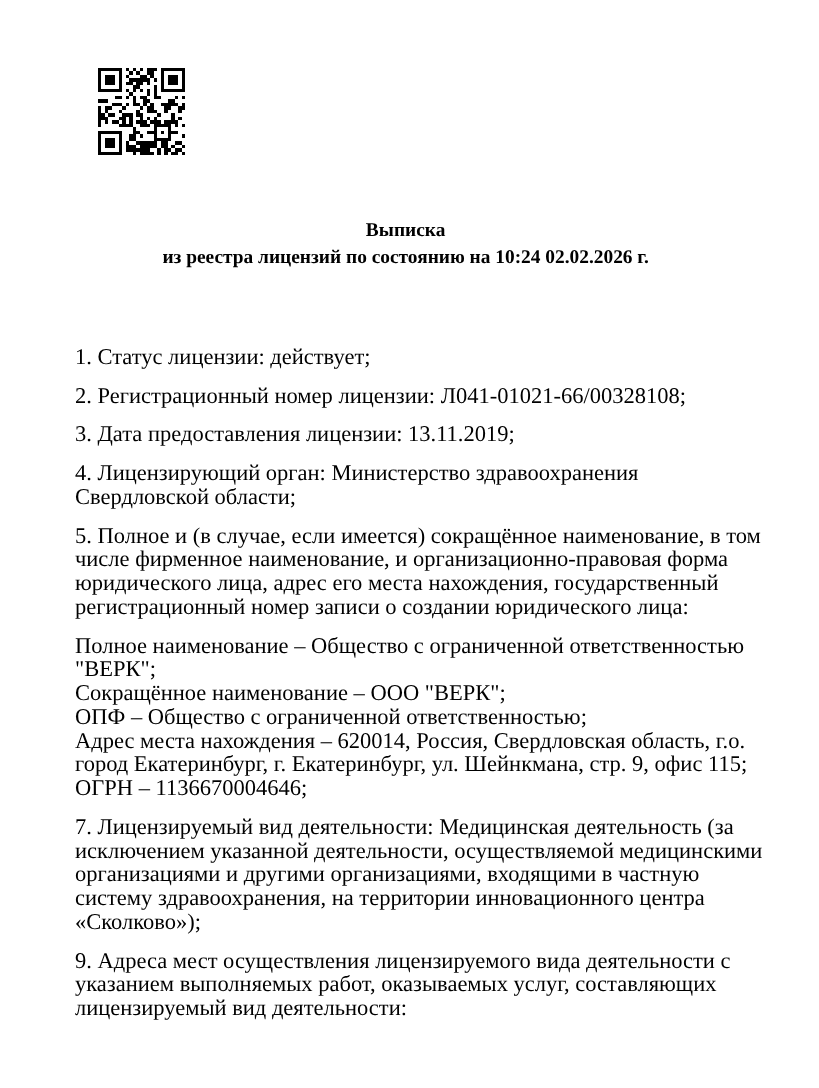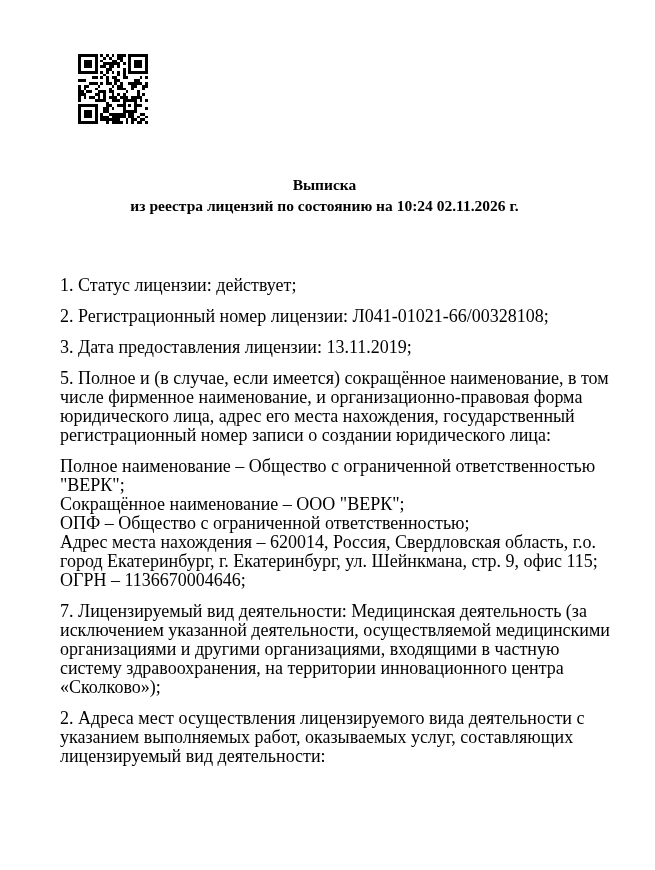--- a/index.html
+++ b/index.html
@@ -370,27 +370,28 @@
         <rect x="15" y="24" width="1" height="1"></rect>
         <rect x="17" y="24" width="1" height="1"></rect>
         <rect x="19" y="24" width="1" height="1"></rect>
         <rect x="21" y="24" width="1" height="1"></rect>
         <rect x="22" y="24" width="1" height="1"></rect>
         <rect x="24" y="24" width="1" height="1"></rect>
       </svg></div>
 
   <div class="title">
     <div>Выписка</div>
-    <div>из реестра лицензий по состоянию на 10:24 02.11.2026 г.</div>
+    <div>из реестра лицензий по состоянию на 10:24 02.02.2026 г.</div>
   </div>
 
 
   <div class="doc-body" id="doc-body">
       <p><span>1. Статус лицензии: действует;</span></p>
       <p><span>2. Регистрационный номер лицензии: Л041-01021-66/00328108;</span></p>
       <p><span>3. Дата предоставления лицензии: 13.11.2019;</span></p>
+      <p><span>4. Лицензирующий орган: Министерство здравоохранения Свердловской области;</span></p>
       <p><span>5. Полное и (в случае, если имеется) сокращённое наименование, в том числе фирменное наименование, и организационно-правовая форма юридического лица, адрес его места нахождения, государственный регистрационный номер записи о создании юридического лица:</span></p>
       <p><span>Полное наименование – Общество с ограниченной ответственностью "ВЕРК";</span><br><span>Сокращённое наименование – ООО "ВЕРК";</span><br><span>ОПФ – Общество с ограниченной ответственностью;</span><br><span>Адрес места нахождения – 620014, Россия, Свердловская область, г.о. город Екатеринбург, г. Екатеринбург, ул. Шейнкмана, стр. 9, офис 115;</span><br><span>ОГРН – 1136670004646;</span></p>
       <p><span>7. Лицензируемый вид деятельности: Медицинская деятельность (за исключением указанной деятельности, осуществляемой медицинскими организациями и другими организациями, входящими в частную систему здравоохранения, на территории инновационного центра «Сколково»);</span></p>
-      <p><span>2. Адреса мест осуществления лицензируемого вида деятельности с указанием выполняемых работ, оказываемых услуг, составляющих лицензируемый вид деятельности:</span></p>
+      <p><span>9. Адреса мест осуществления лицензируемого вида деятельности с указанием выполняемых работ, оказываемых услуг, составляющих лицензируемый вид деятельности:</span></p>
     </div>
 
 </div>
 
 </body></html>

